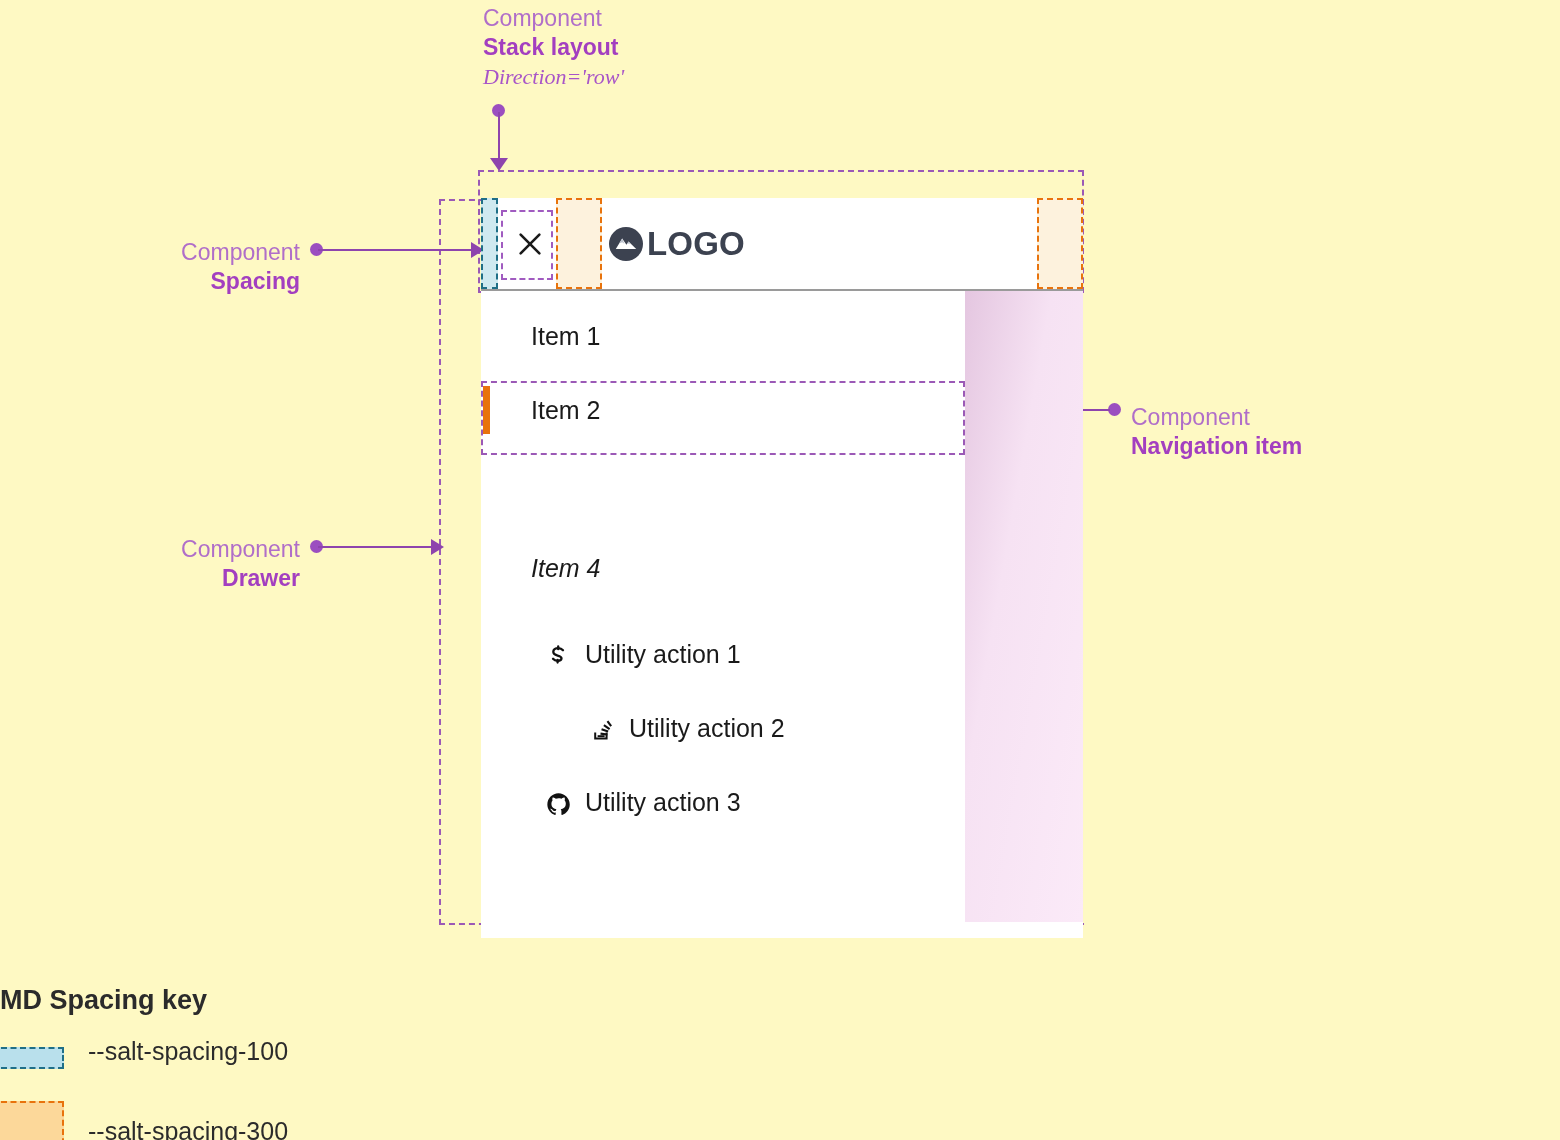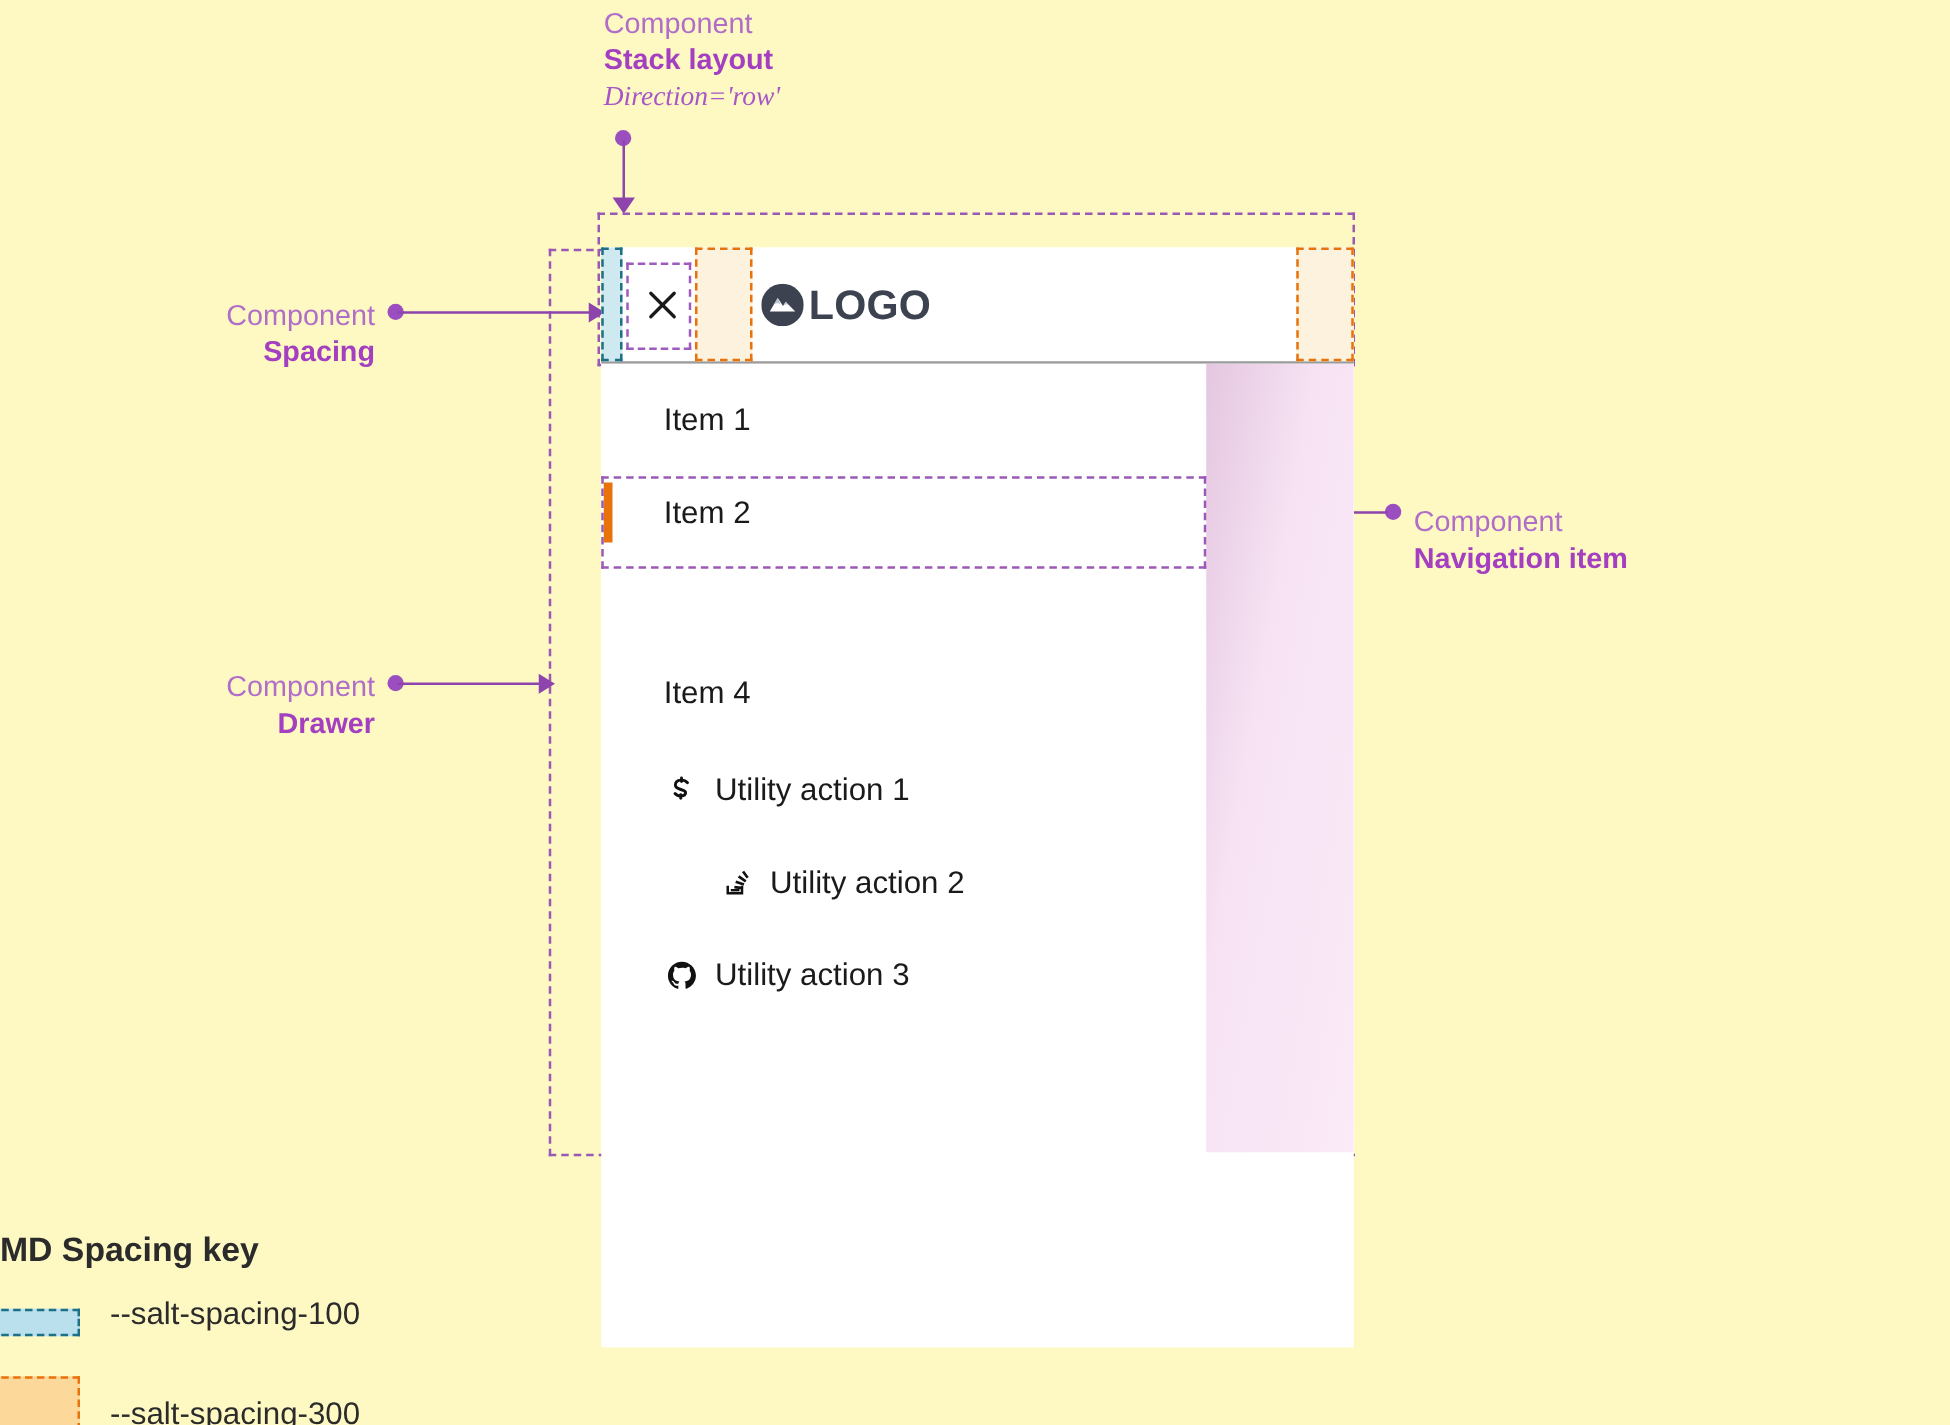--- a/index.html
+++ b/index.html
@@ -82,21 +82,21 @@
   .spacing-300 {
     position: absolute;
     background: #fdf2dd;
     border: 2.5px dashed #e8730c;
   }
 
   
   #drawer {
     position: absolute;
     left: 481px; top: 198px;
-    width: 602px; height: 880px;
+    width: 602px; height: 740px;
     background: #ffffff;
   }
   #drawer-header {
     position: absolute; left: 0; top: 0;
     width: 602px; height: 93px;
     background: #ffffff;
     border-bottom: 2px solid #9a9a9a;
   }
   #close-button {
     position: absolute;
@@ -149,22 +149,22 @@
     font-family: "Liberation Sans", sans-serif;
   }
   .nav-item.selected .nav-indicator {
     position: absolute; left: 2px; top: 13px;
     width: 7px; height: 48px;
     background: #e8730c;
   }
 
   .util-item {
     position: absolute;
-    left: 0; width: 484px; height: 74px;
-    display: flex; align-items: center;
+    left: 13px; width: 484px; height: 74px;
+    display: flex; align-items: flex-end;
     background: transparent; border: none; padding: 0;
     cursor: pointer;
   }
   .util-item .util-icon {
     margin-left: 51px; width: 26px; height: 26px;
     display: flex; align-items: center; justify-content: center;
     color: #111111;
   }
   .util-item .util-label {
     font-size: 25px; color: #1a1a1a; font-weight: 400;
@@ -282,21 +282,21 @@
       <div class="nav-item" style="top:8px;">
         <span class="nav-label">Item 1</span>
       </div>
 
       <div class="nav-item selected" style="top:82px;">
         <span class="nav-indicator"></span>
         <span class="nav-label">Item 2</span>
       </div>
 
 
-      <div class="nav-item" style="top:226px;">
+      <div class="nav-item" style="top:240px;font-style:italic;">
         <span class="nav-label">Item 4</span>
       </div>
 
       <div class="util-item" style="top:304px;">
         <span class="util-icon">
           <svg width="24" height="24" viewBox="0 0 24 24">
             <path d="M17 6.2 C15.6 4.6 13.6 3.9 11.6 4.1 C9.2 4.3 7.4 5.8 7.3 7.8 C7.2 9.9 9.1 10.9 11.6 11.6 C14.2 12.3 15.6 12.9 15.5 14.3 C15.4 15.8 13.8 16.7 11.9 16.8 C9.9 16.9 8.2 16.2 7 14.8" fill="none" stroke="#111111" stroke-width="2.3" stroke-linecap="round"></path>
             <line x1="12.2" y1="2.4" x2="12.2" y2="5.2" stroke="#111111" stroke-width="2.3" stroke-linecap="round"></line>
             <line x1="11.6" y1="15.8" x2="11.6" y2="18.6" stroke="#111111" stroke-width="2.3" stroke-linecap="round"></line>
           </svg>

